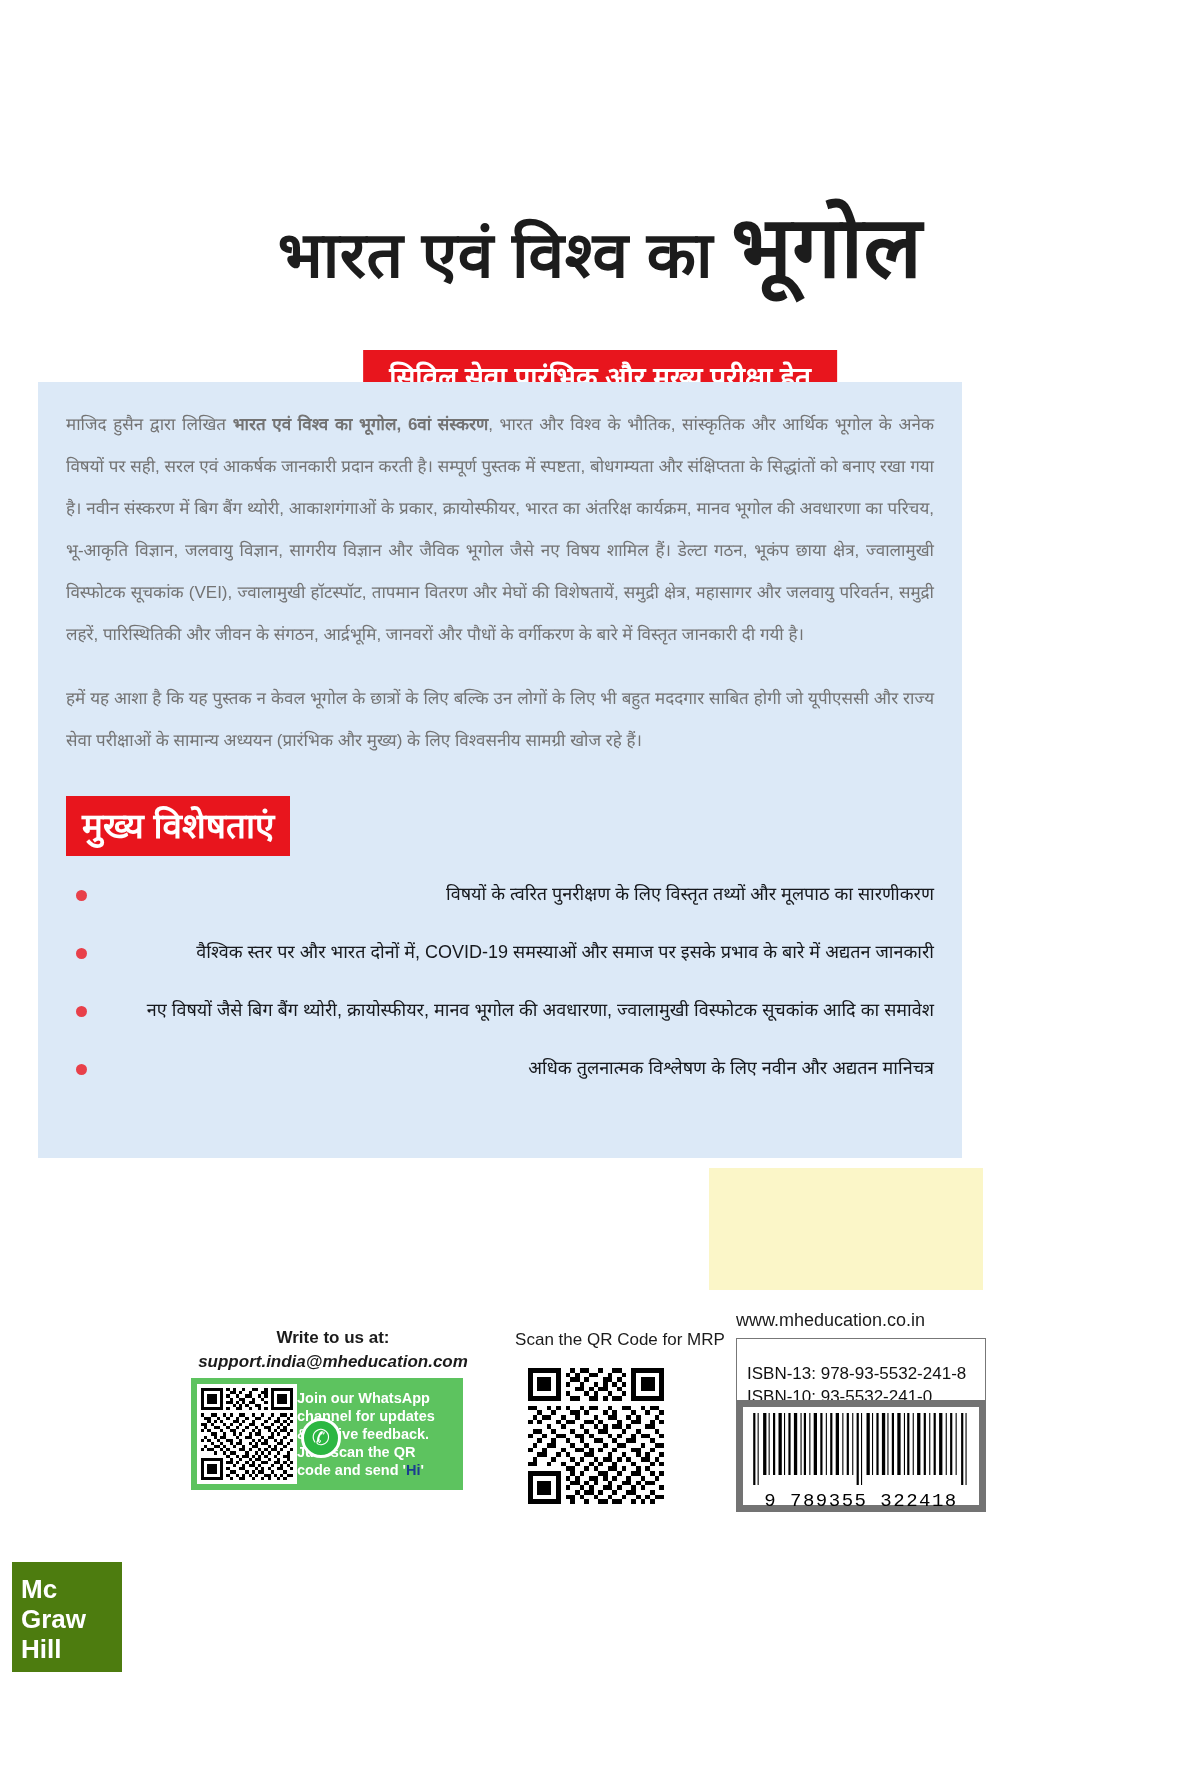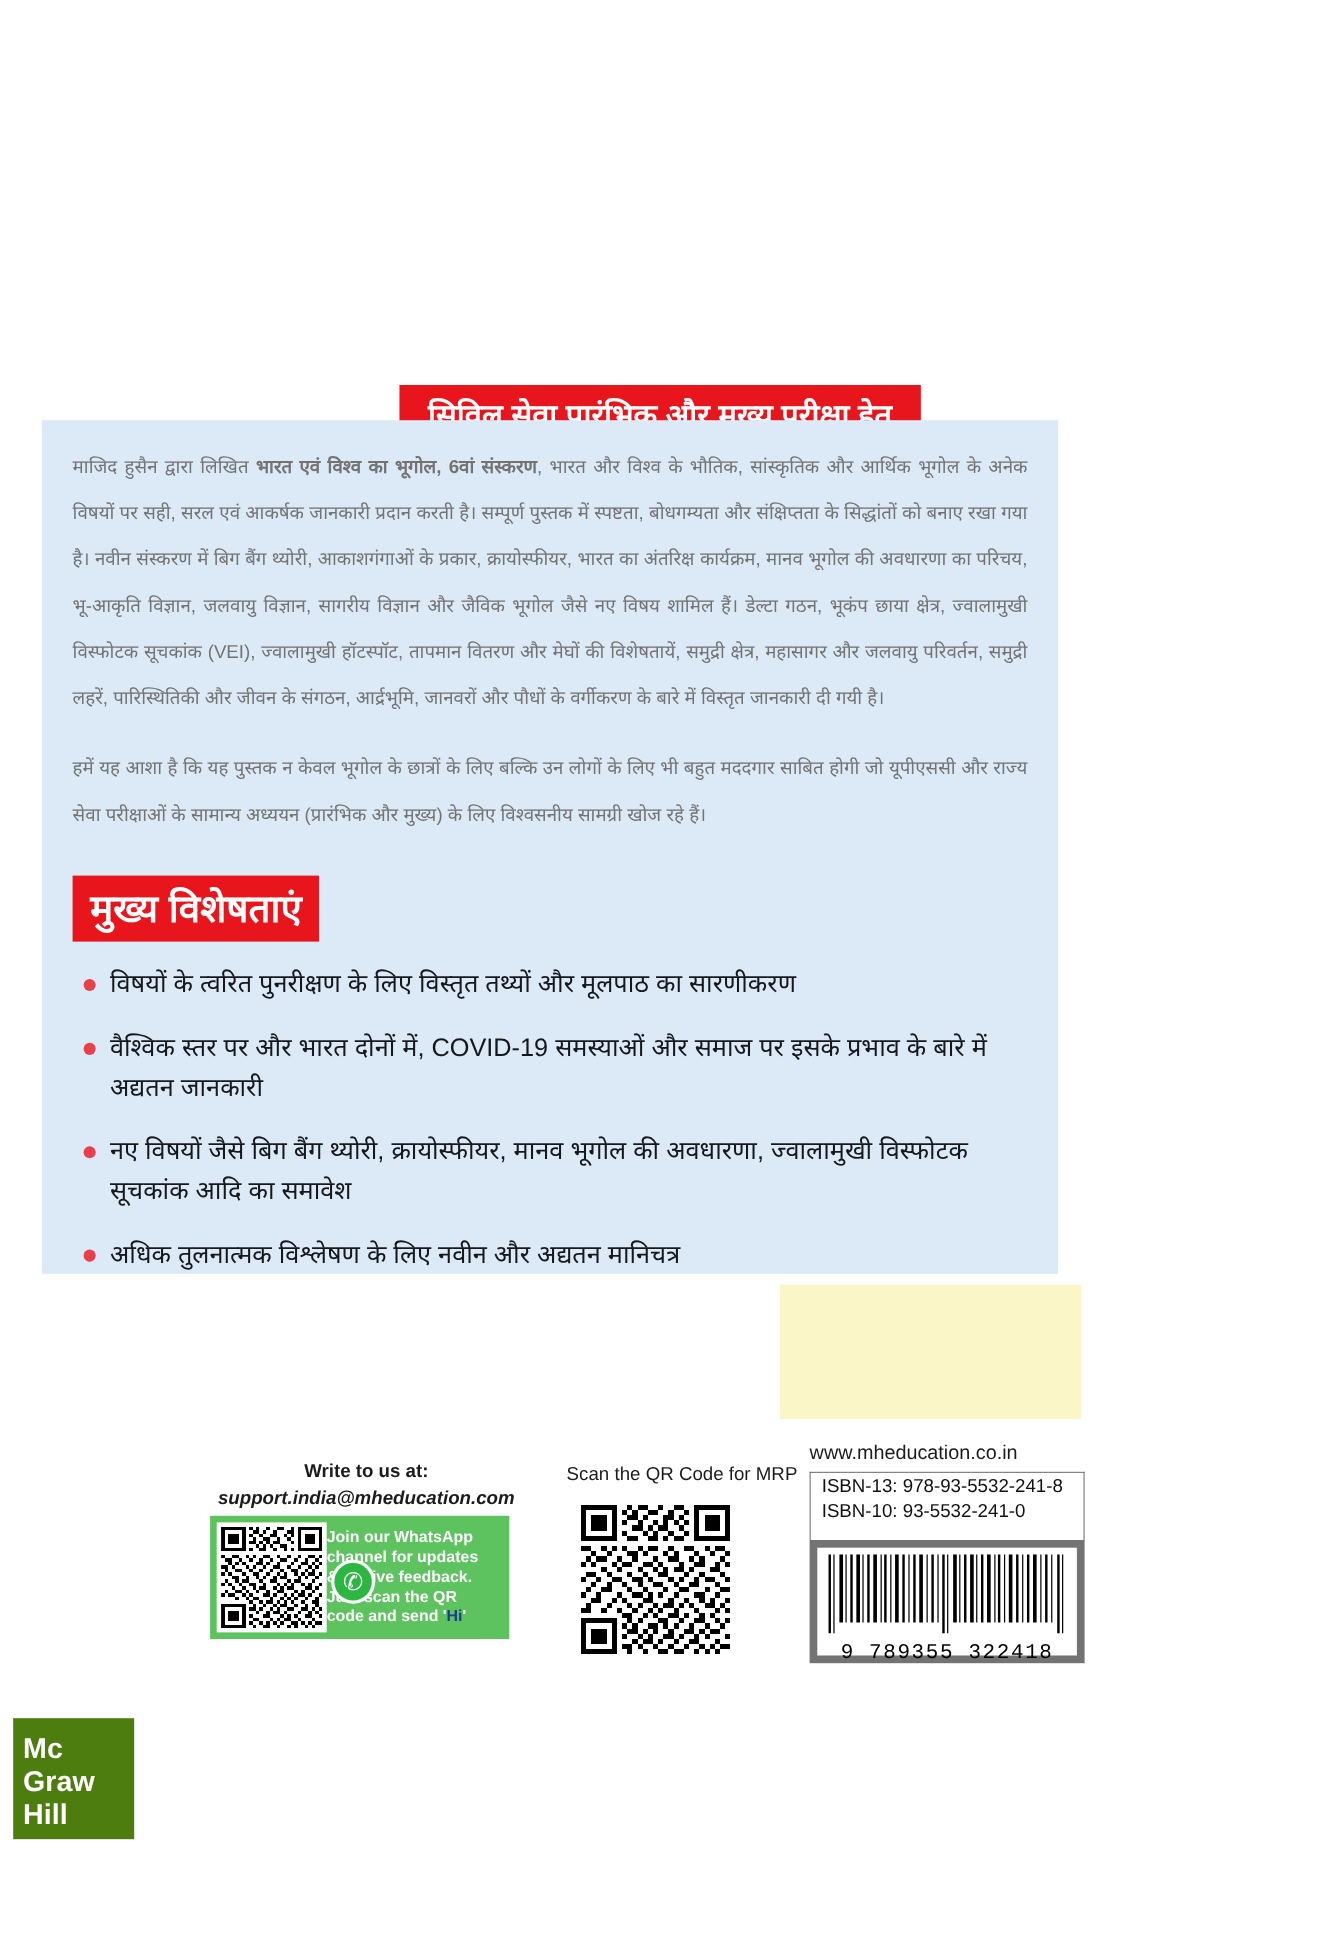--- a/index.html
+++ b/index.html
@@ -57,21 +57,21 @@
   .para b { font-weight: bold; }
 
   .features-badge {
     display: inline-block; background: #e8151d; color: #fff;
     font-size: 35px; font-weight: bold;
     padding: 5px 16px 8px 16px; margin-top: 34px; margin-bottom: 8px;
   }
   ul.features { list-style: none; margin-top: 12px; }
   ul.features li {
     position: relative; padding-left: 34px; margin-bottom: 22px;
-    font-size: 23px; line-height: 36px; color: #16181c;
+    font-size: 18px; line-height: 36px; color: #16181c; text-align: right;
   }
   ul.features li::before {
     content: ""; position: absolute; left: 10px; top: 14px;
     width: 11px; height: 11px; border-radius: 50%; background: #e8404a;
   }
 
   
   .yellow-sticker {
     position: absolute; left: 709px; top: 1168px;
     width: 274px; height: 122px; background: #fbf6c8;
@@ -117,21 +117,21 @@
   }
   .mrp-qr { position: absolute; left: 528px; top: 1368px; width: 136px; height: 136px; }
 
   .web-url {
     position: absolute; left: 736px; top: 1310px; width: 250px;
     font-size: 18px; color: #1b1b1b;
   }
   .isbn-box {
     position: absolute; left: 736px; top: 1338px;
     width: 250px; height: 62px; border: 1px solid #777;
-    border-bottom: none; padding: 0 0 0 10px;
+    border-bottom: none; padding: 23px 0 0 10px;
   }
   .isbn-box div { font-size: 17px; color: #111; line-height: 23px; }
   .barcode-box {
     position: absolute; left: 736px; top: 1400px;
     width: 250px; height: 112px; border: 7px solid #737373;
     padding: 6px 8px 2px 8px;
   }
   .bars { width: 100%; height: 72px; }
   .barnum {
     font-size: 19px; letter-spacing: 1.5px; text-align: center;
@@ -139,20 +139,25 @@
     margin-top: 1px;
   }
   .qr-svg { display: block; }
 </style>
 </head>
 <body>
 
 <div class="page">
 
 
+  <div class="title-wrap">
+    <div class="book-title">
+      <span>भारत एवं विश्व का </span><span class="big">भूगोल</span>
+    </div>
+  </div>
   <div class="subtitle-band">सिविल सेवा प्रारंभिक और मुख्य परीक्षा हेतु</div>
 
   <div class="blue-panel">
     <p class="para">
       <span>माजिद हुसैन द्वारा लिखित </span><b>भारत एवं विश्व का भूगोल, 6वां संस्करण</b><span>, भारत और विश्व के भौतिक, सांस्कृतिक और आर्थिक भूगोल के अनेक विषयों पर सही, सरल एवं आकर्षक जानकारी प्रदान करती है। सम्पूर्ण पुस्तक में स्पष्टता, बोधगम्यता और संक्षिप्तता के सिद्धांतों को बनाए रखा गया है। नवीन संस्करण में बिग बैंग थ्योरी, आकाशगंगाओं के प्रकार, क्रायोस्फीयर, भारत का अंतरिक्ष कार्यक्रम, मानव भूगोल की अवधारणा का परिचय, भू-आकृति विज्ञान, जलवायु विज्ञान, सागरीय विज्ञान और जैविक भूगोल जैसे नए विषय शामिल हैं। डेल्टा गठन, भूकंप छाया क्षेत्र, ज्वालामुखी विस्फोटक सूचकांक (VEI), ज्वालामुखी हॉटस्पॉट, तापमान वितरण और मेघों की विशेषतायें, समुद्री क्षेत्र, महासागर और जलवायु परिवर्तन, समुद्री लहरें, पारिस्थितिकी और जीवन के संगठन, आर्द्रभूमि, जानवरों और पौधों के वर्गीकरण के बारे में विस्तृत जानकारी दी गयी है।</span>
     </p>
     <p class="para">हमें यह आशा है कि यह पुस्तक न केवल भूगोल के छात्रों के लिए बल्कि उन लोगों के लिए भी बहुत मददगार साबित होगी जो यूपीएससी और राज्य सेवा परीक्षाओं के सामान्य अध्ययन (प्रारंभिक और मुख्य) के लिए विश्वसनीय सामग्री खोज रहे हैं।</p>
 
     <div class="features-badge">मुख्य विशेषताएं</div>
 

